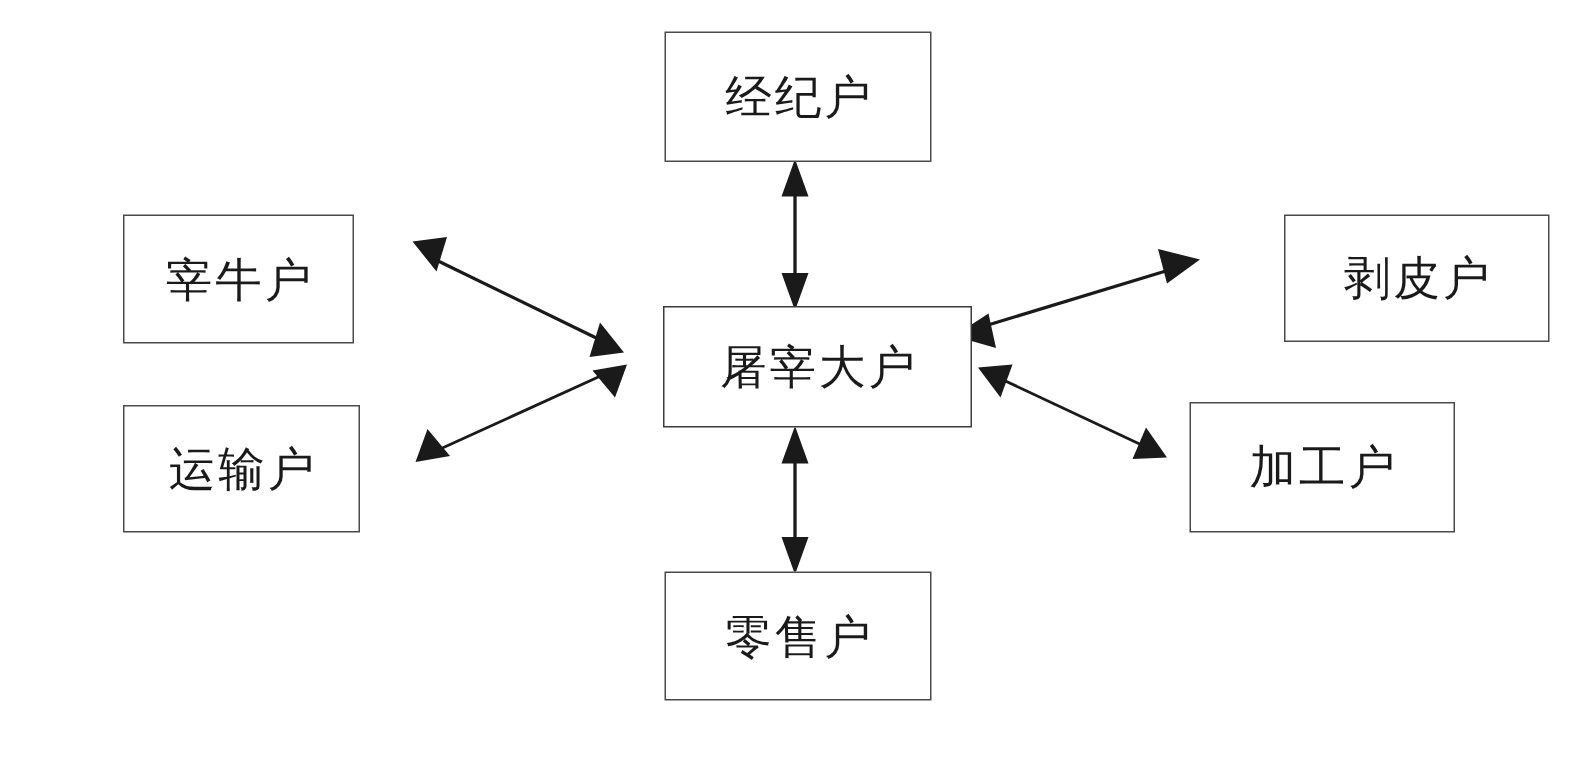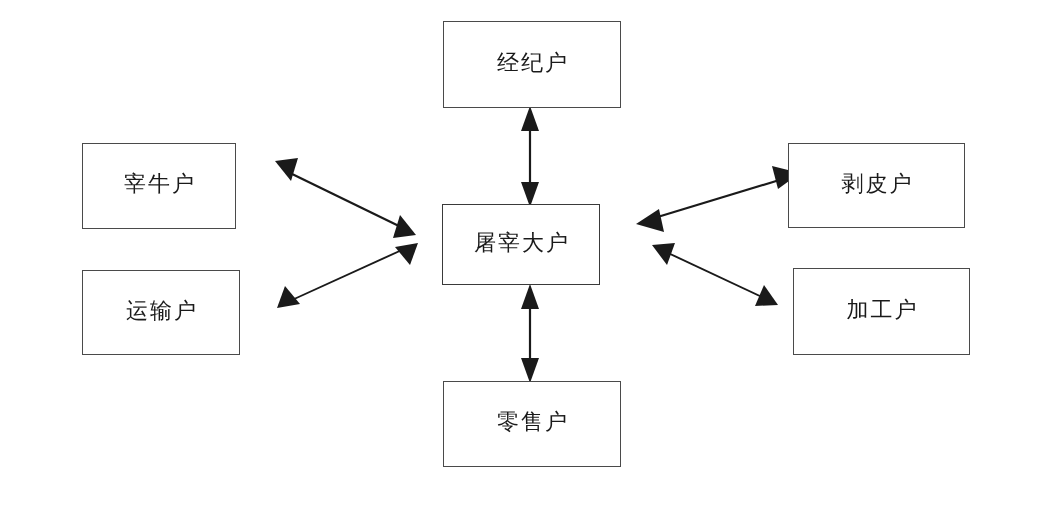--- a/index.html
+++ b/index.html
@@ -26,22 +26,22 @@
     position: absolute;
     box-sizing: border-box;
     background: #ffffff;
     border: 1.6px solid #4a4a4a;
     display: flex;
     align-items: center;
     justify-content: center;
     z-index: 2;
   }
   .node-label {
-    font-family: Liberation Mono, monospace;
-    font-size: 22px;
+    font-family: Liberation Serif, serif;
+    font-size: 31px;
     line-height: 1;
     letter-spacing: 2px;
     color: #1a1a1a;
     white-space: nowrap;
     text-indent: 2px;
   }
   .node-center {
     border-color: #3a3a3a;
   }
 </style>
@@ -94,25 +94,25 @@
   </div>
 
   <div class="node" style="left:82px; top:143px; width:154px; height:86px;">
     <span class="node-label">宰牛户</span>
   </div>
 
   <div class="node" style="left:82px; top:270px; width:158px; height:85px;">
     <span class="node-label">运输户</span>
   </div>
 
-  <div class="node node-center" style="left:442px; top:204px; width:158px; height:81px;text-align:center;">
+  <div class="node node-center" style="left:442px; top:204px; width:206px; height:81px;text-align:center;">
     <span class="node-label">屠宰大户</span>
   </div>
 
-  <div class="node" style="left:788px; top:143px; width:177px; height:85px;">
+  <div class="node" style="left:856px; top:143px; width:177px; height:85px;">
     <span class="node-label">剥皮户</span>
   </div>
 
   <div class="node" style="left:793px; top:268px; width:177px; height:87px;">
     <span class="node-label">加工户</span>
   </div>
 
   <div class="node" style="left:443px; top:381px; width:178px; height:86px;">
     <span class="node-label">零售户</span>
   </div>

